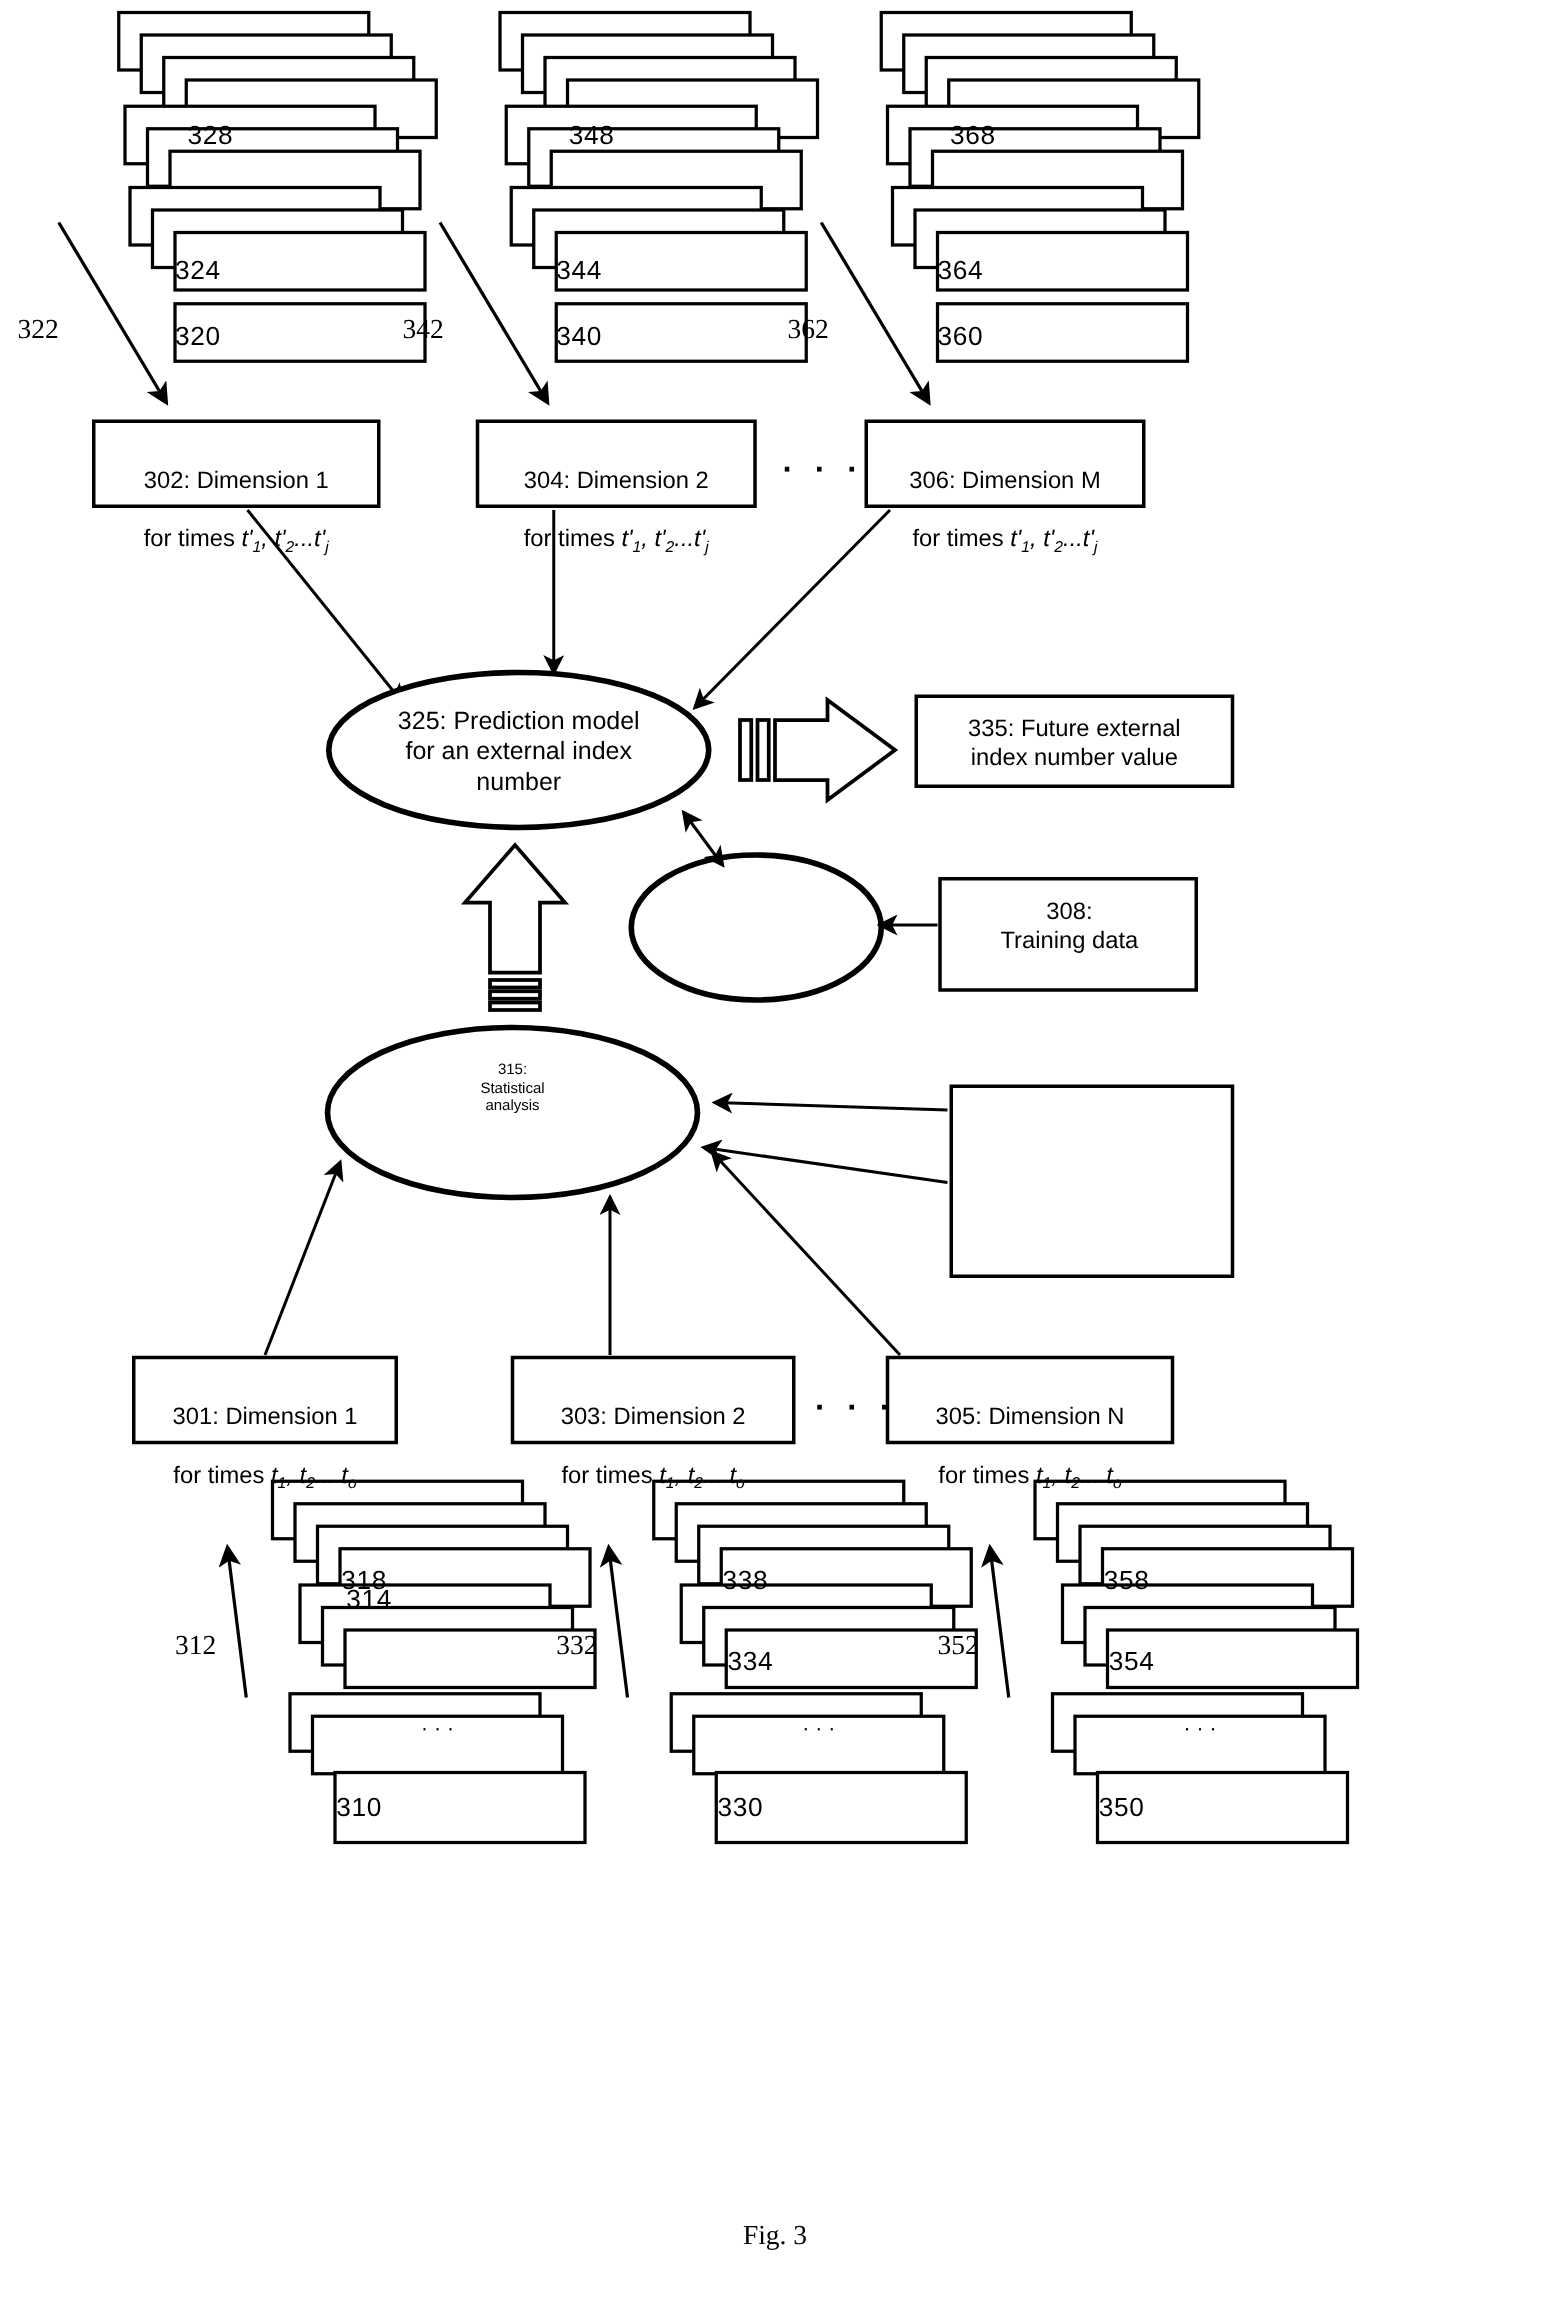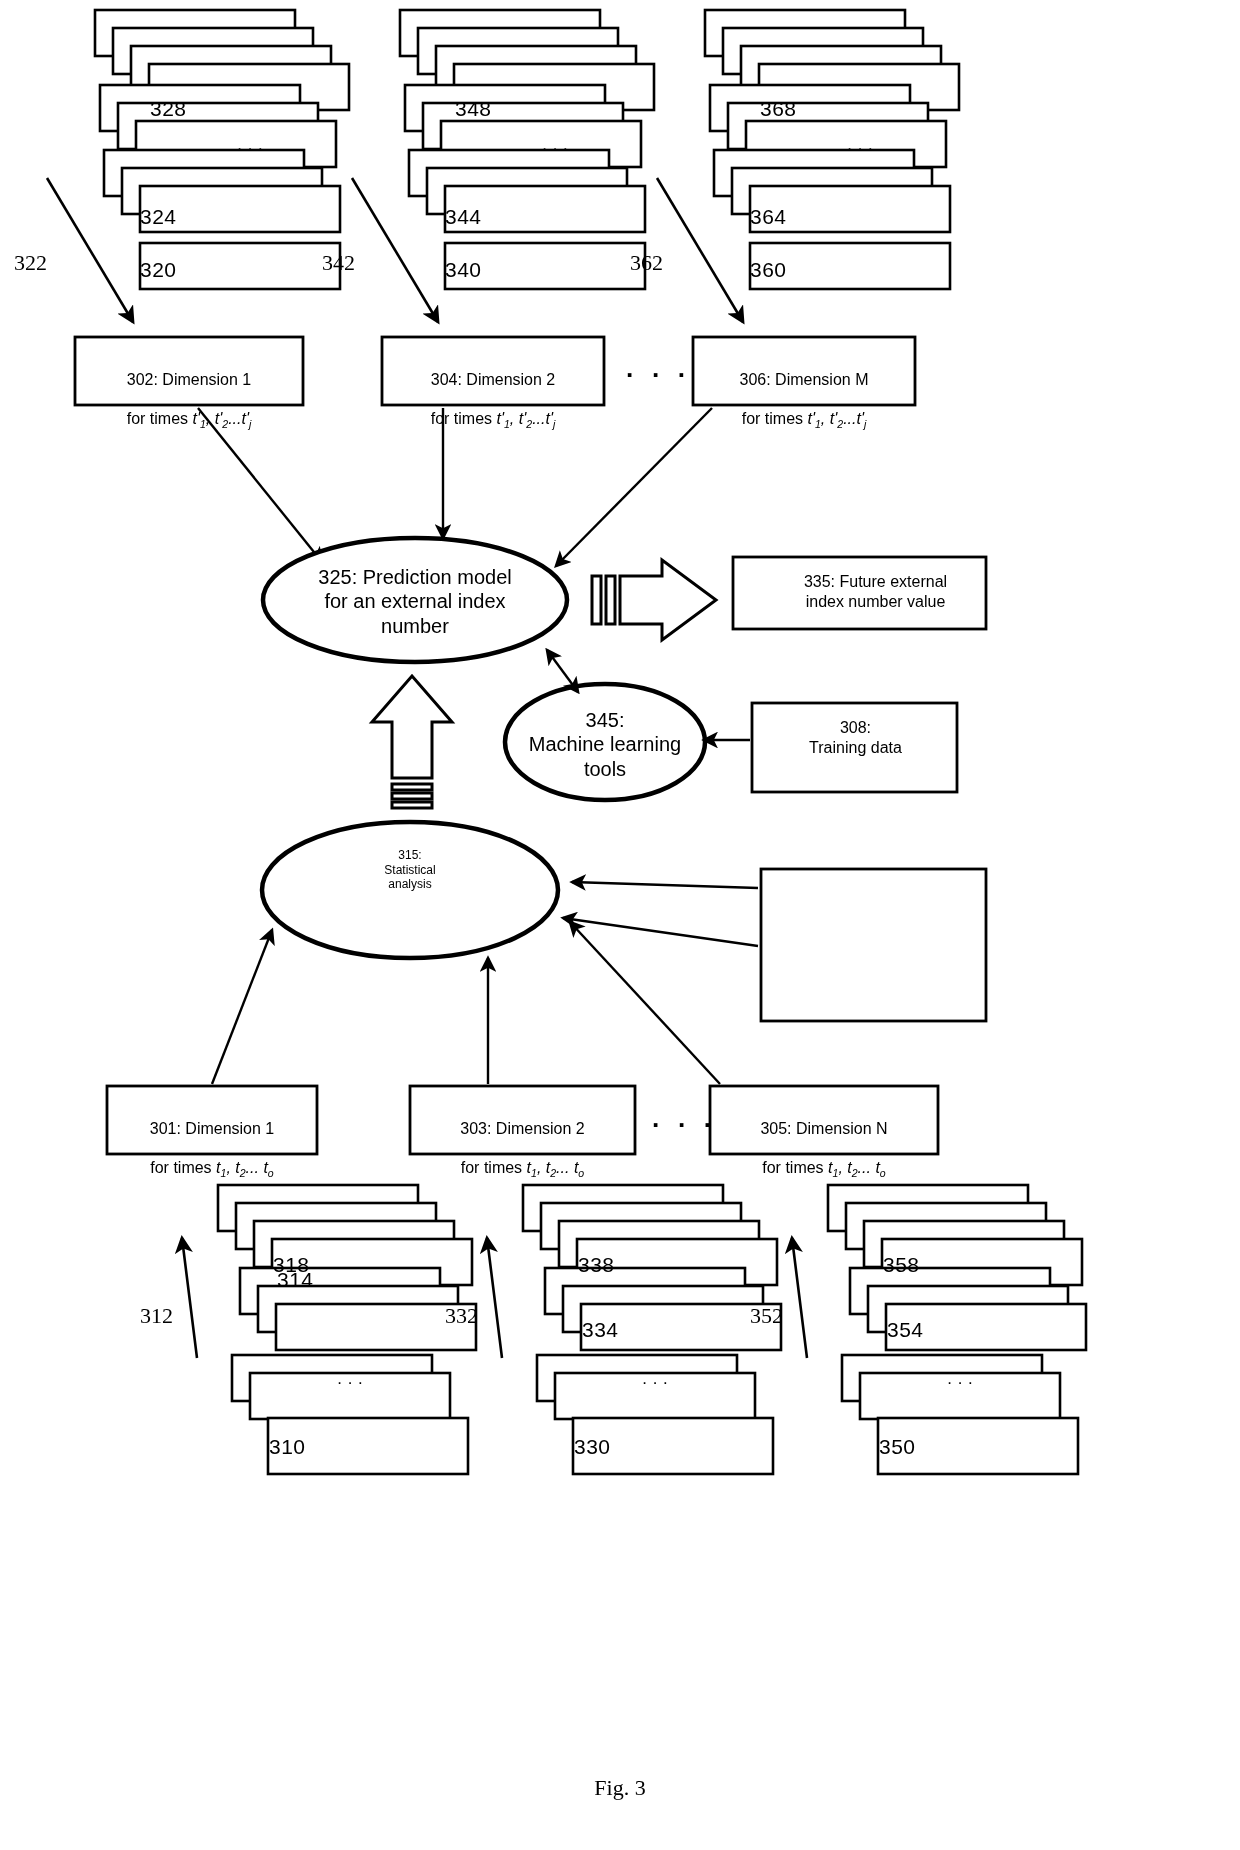--- a/index.html
+++ b/index.html
@@ -24,21 +24,21 @@
     left: 0;
     top: 0;
     width: 1240px;
     height: 1850px;
   }
   
   .tx {
     position: absolute;
     text-align: center;
     line-height: 1.22;
-    font-size: 16px;
+    font-size: 19px;
     color: #000;
     white-space: pre-line;
   }
   .stacknum {
     position: absolute;
     text-align: left;
     font-size: 21px;
     letter-spacing: 0.5px;
   }
   .refnum {
@@ -252,28 +252,25 @@
   </div>
   <div class="tx" style="left:693px; top:350px; width:222px;">
     <div>306: Dimension M</div>
     <div><span>for times </span><span class="ital">t'<sub>1</sub>, t'<sub>2</sub>...t'<sub>j</sub></span></div>
   </div>
   <div class="dots" style="left:626px; top:360px;">· · ·</div>
 
   <div class="tx" style="left:275px; top:565px; width:280px; font-size:20px;">325: Prediction model
 for an external index
 number</div>
-  <div class="tx" style="left:515px; top:708px; width:180px; font-size:20px;">345:
-Machine learning
-tools</div>
   <div class="tx" style="left:300px; top:848px; width:220px; font-size:12px;">315:
 Statistical
 analysis</div>
 
-  <div class="tx" style="left:733px; top:572px; width:253px;margin-left:16px;">335: Future external
+  <div class="tx" style="left:733px; top:572px; width:253px;">335: Future external
 index number value</div>
   <div class="tx" style="left:748px; top:718px; width:215px;">308:
 Training data</div>
 
 
   <div class="tx" style="left:107px; top:1099px; width:210px;">
     <div>301: Dimension 1</div>
     <div><span>for times </span><span class="ital">t<sub>1</sub>, t<sub>2</sub>... t<sub>o</sub></span></div>
   </div>
   <div class="tx" style="left:410px; top:1099px; width:225px;">

